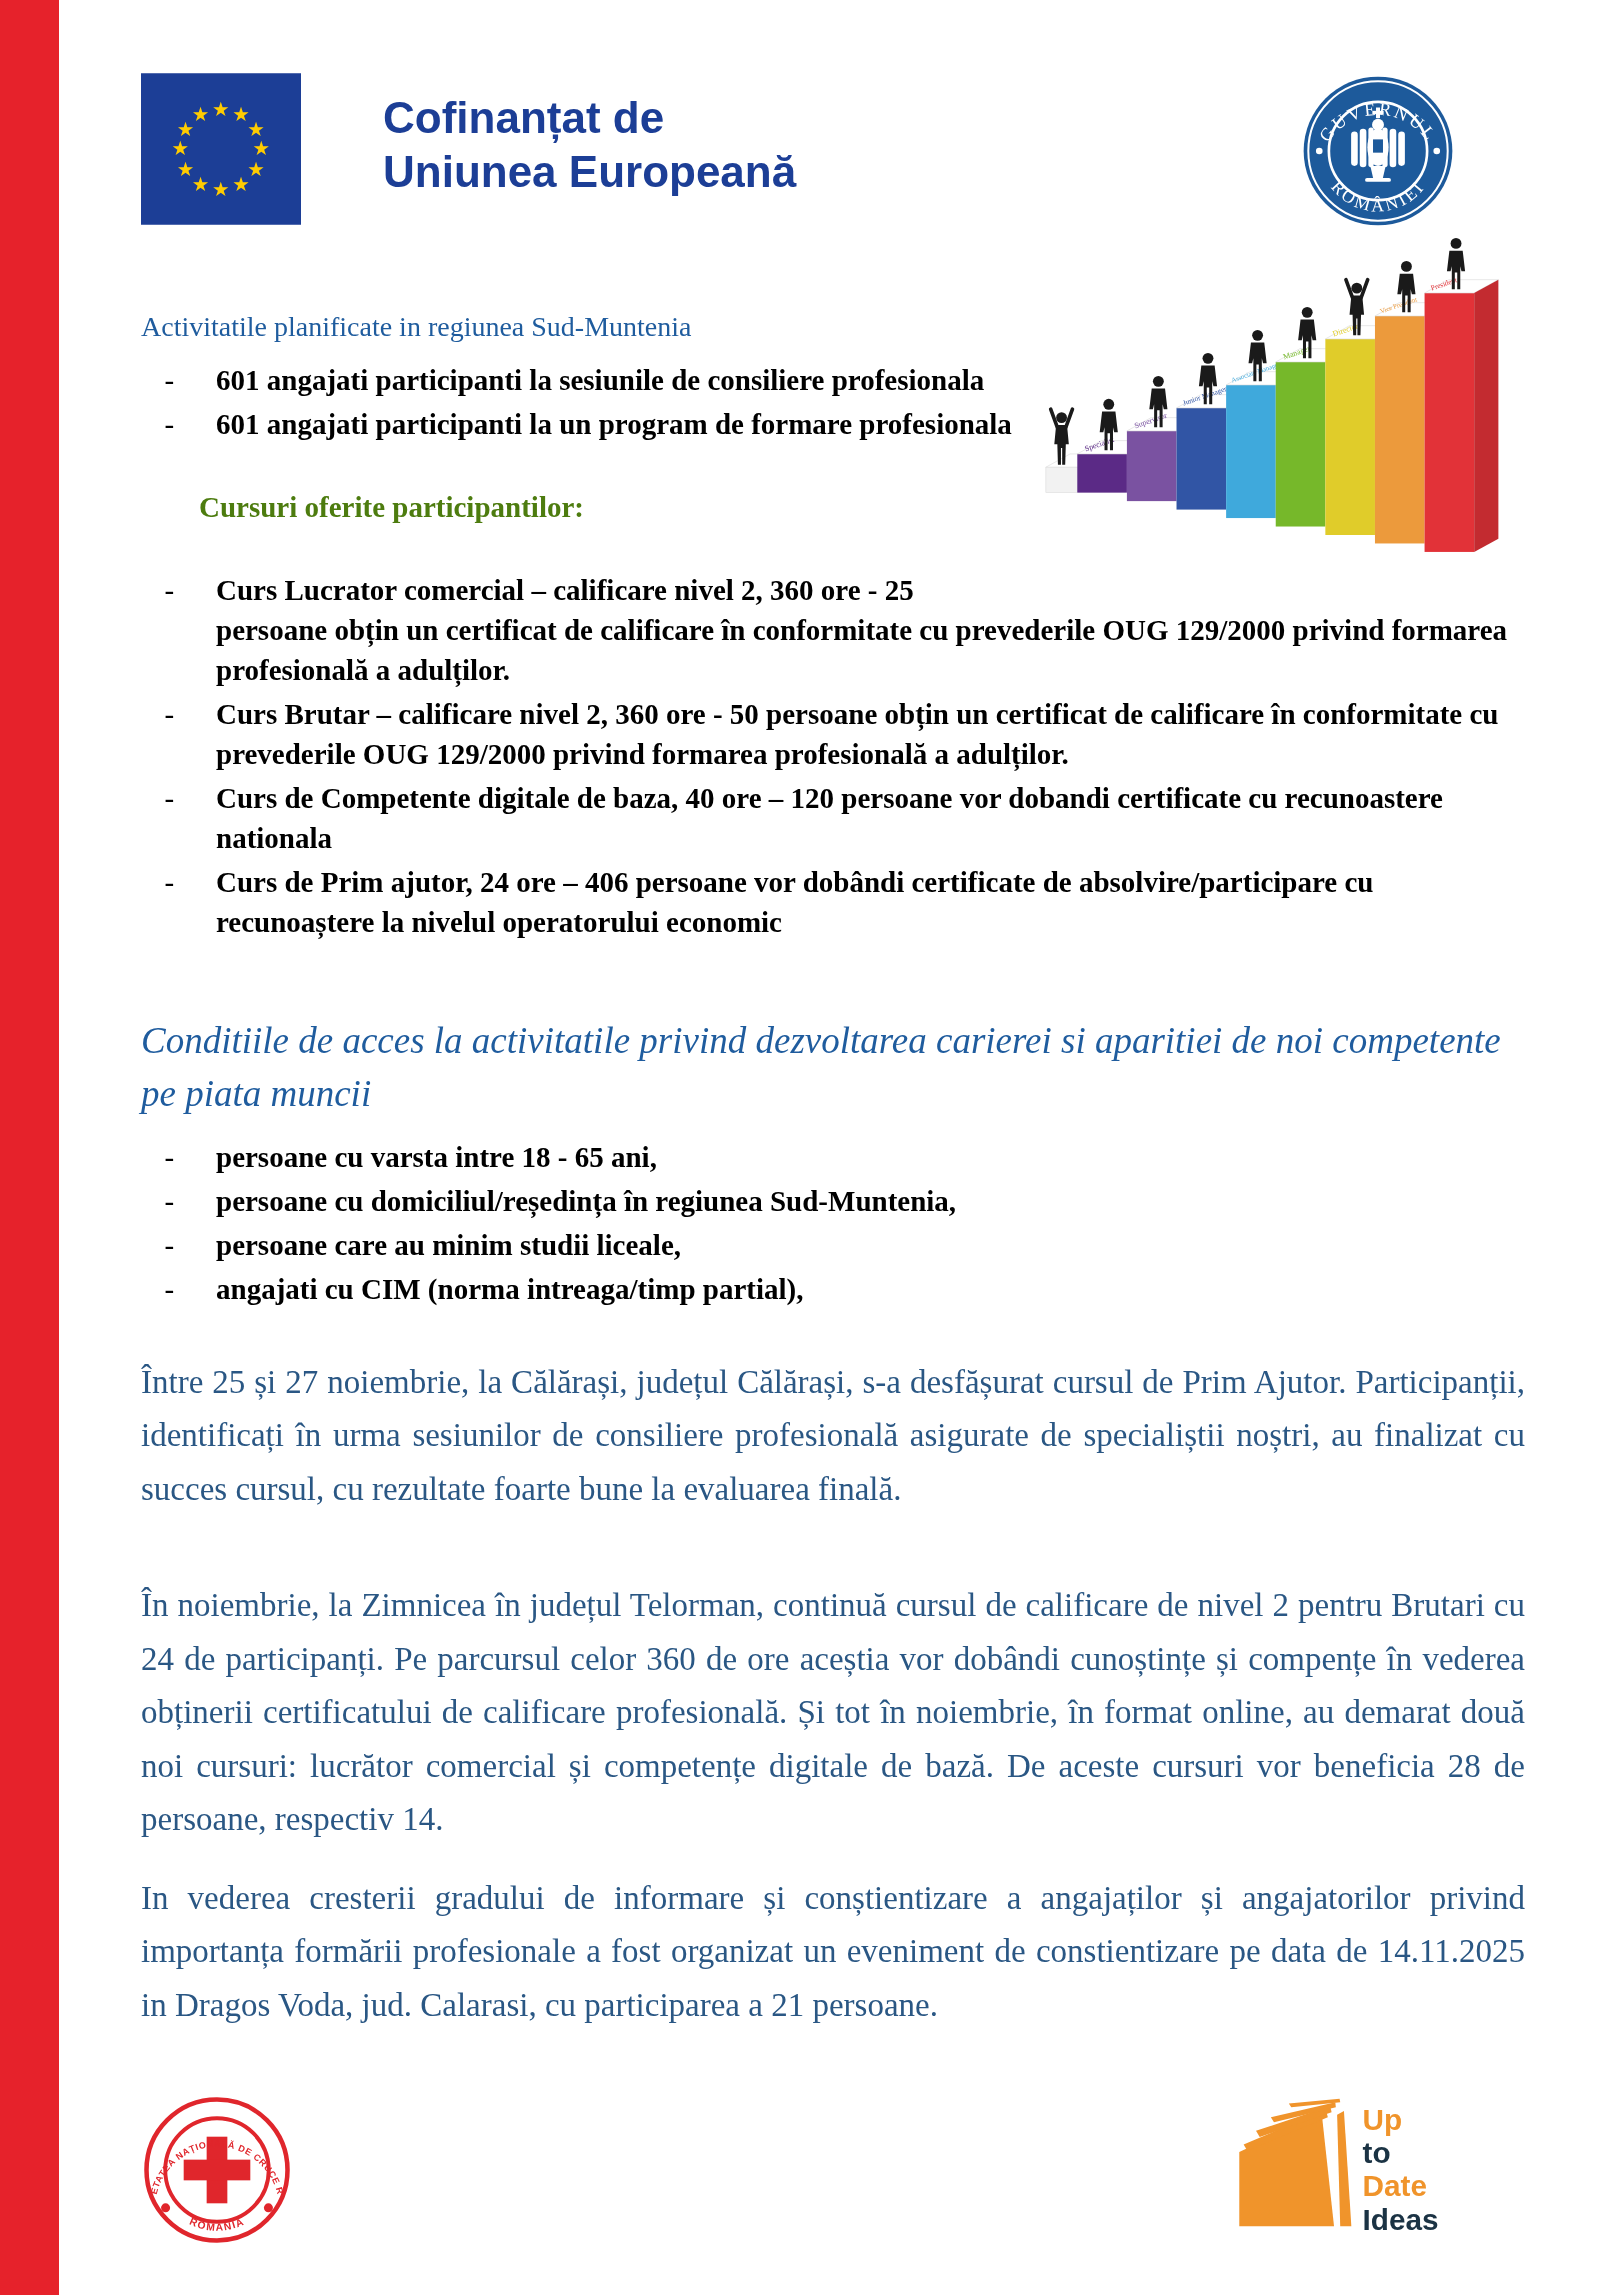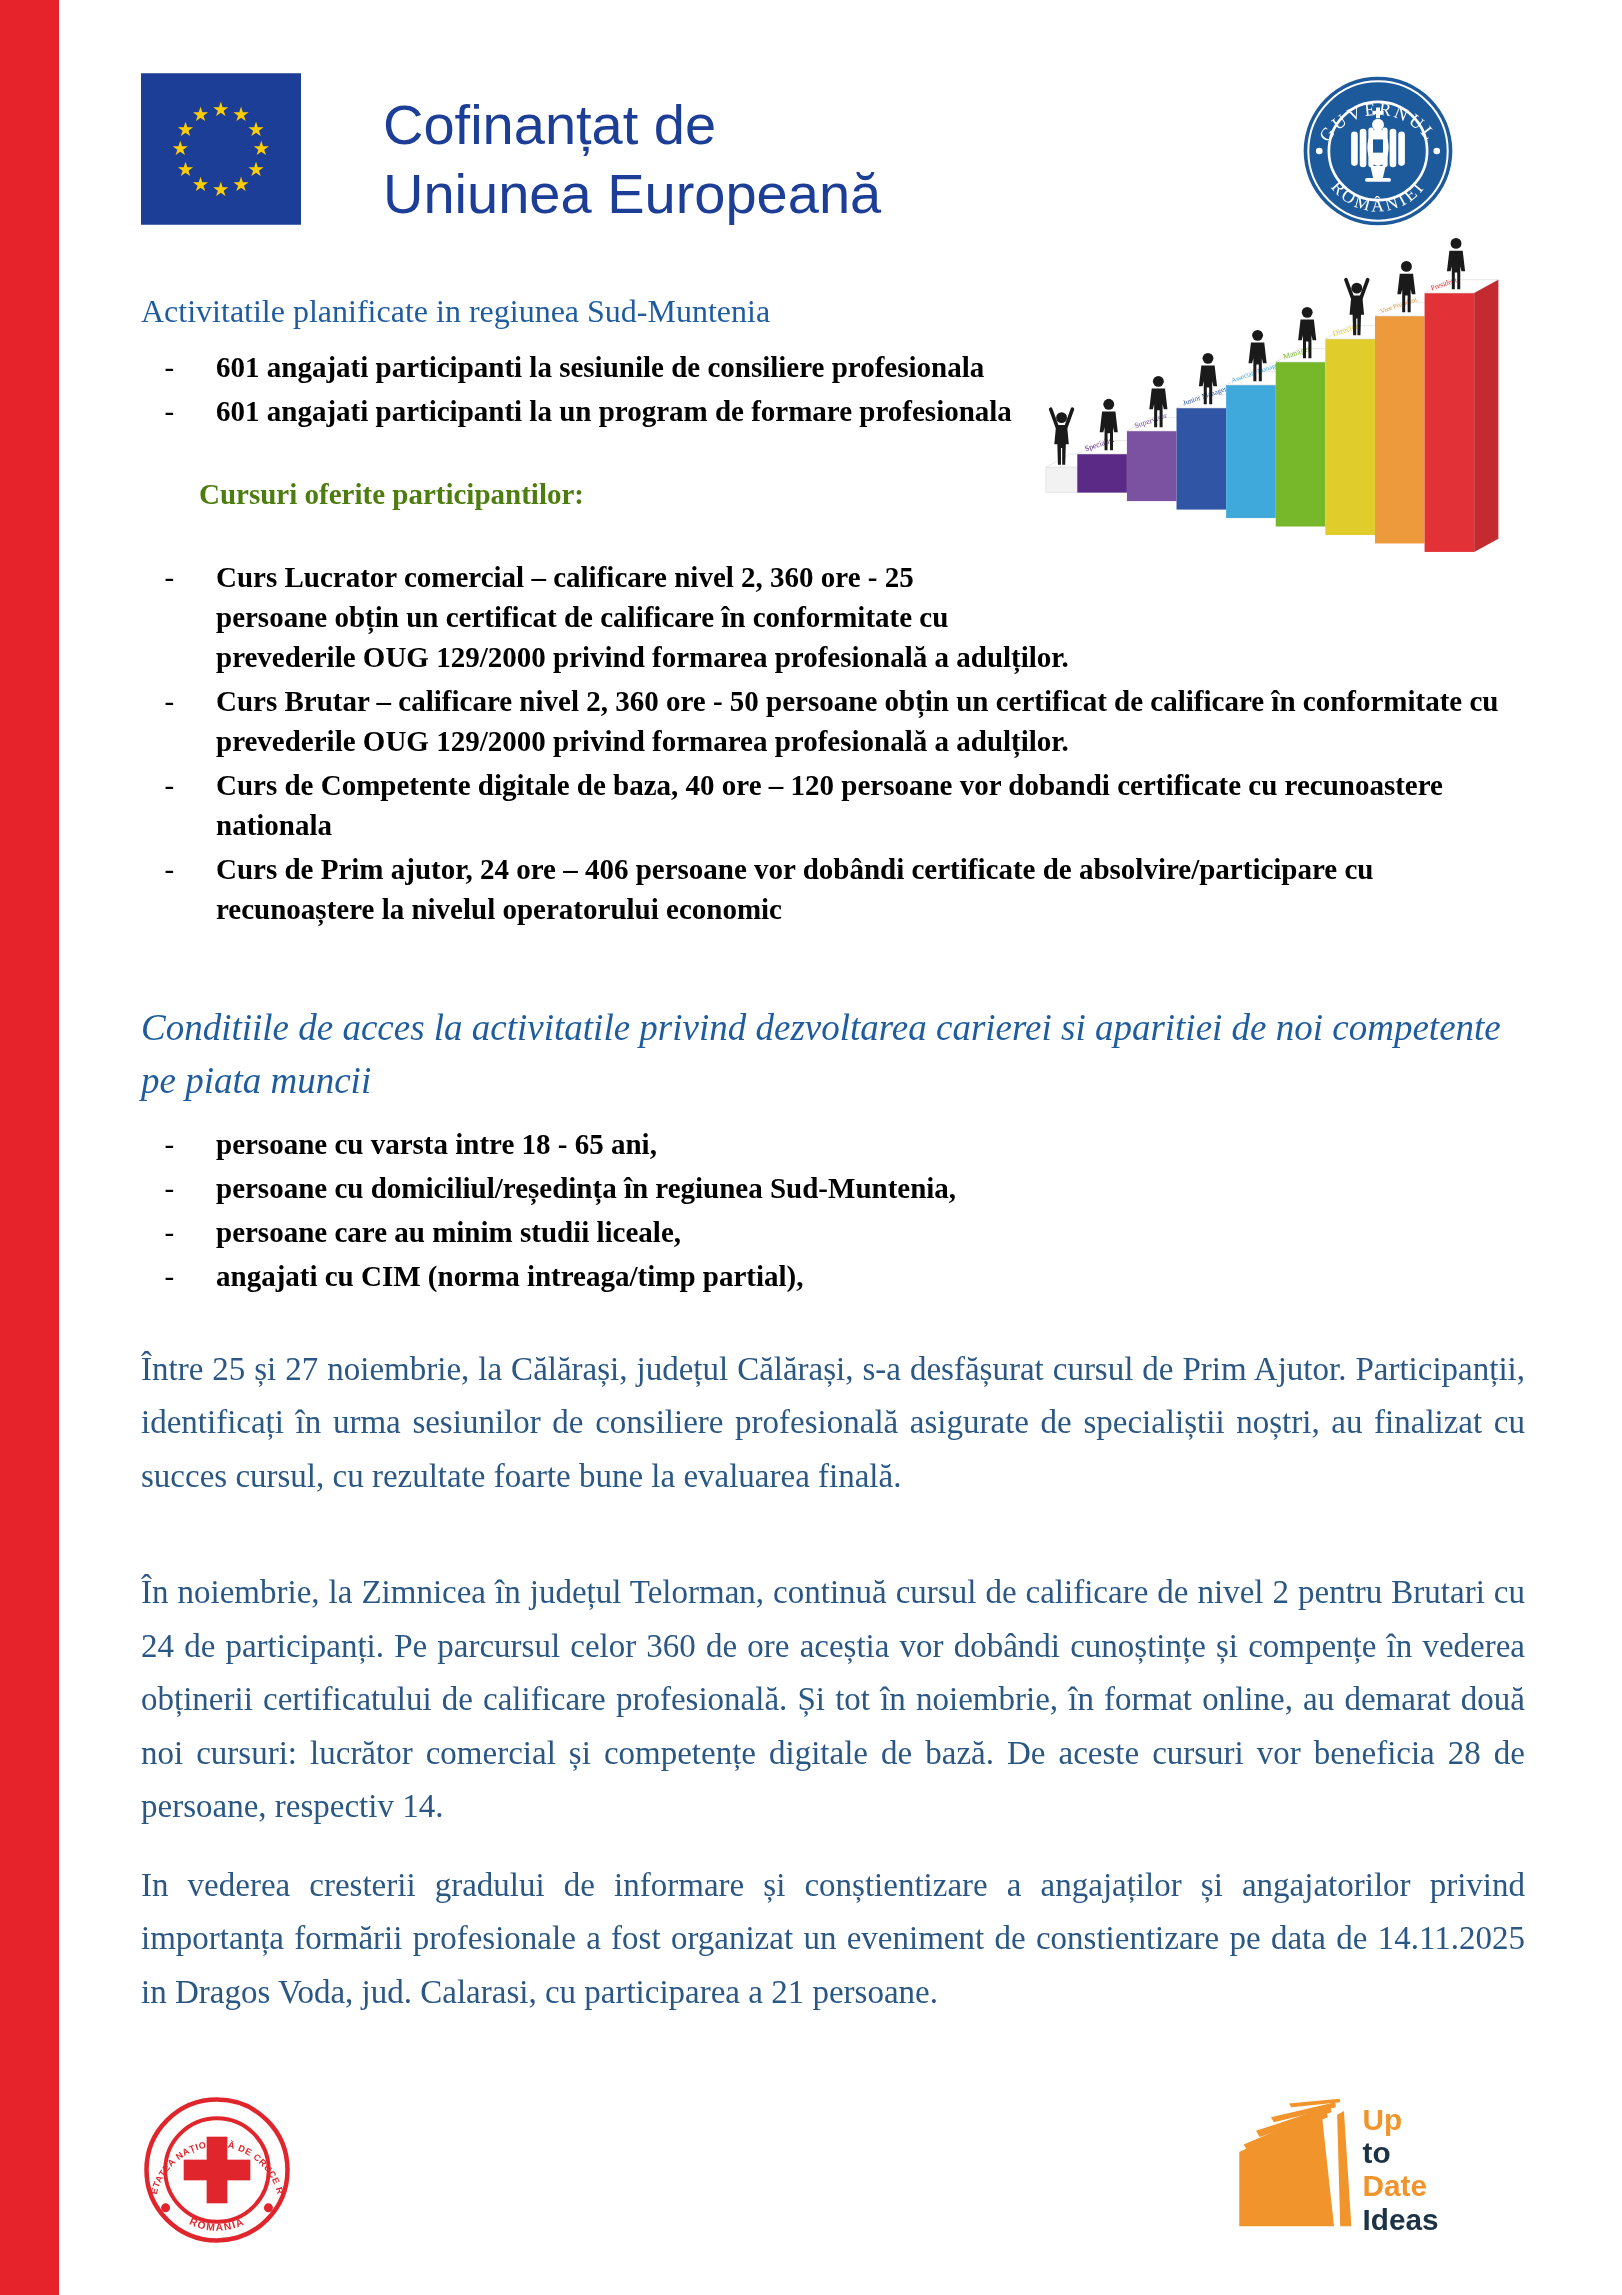--- a/index.html
+++ b/index.html
@@ -22,39 +22,39 @@
   
   .top-row{
     display:flex;
     justify-content:space-between;
     align-items:flex-start;
   }
   .eu-block{display:flex;align-items:flex-start;}
   .eu-text{
     margin:18.3px 0 0 82px;
     font-family:"Liberation Sans", sans-serif;
-    font-weight:400;
-    font-size:56px;
+    font-weight:700;
+    font-size:44px;
     line-height:1.22;
     color:#1C3E96;
   }
   .gov-logo{margin-right:69px;}
   
   .ladder-fig{
     float:right;
     width:484px;
     margin:-9.8px 0 19.6px 19.6px;
   }
   
   h1,h2{
     font-weight:400;
     color:#1F5C9E;
     margin:0;
   }
-  h1{font-size:32px;margin-top:62px;margin-bottom:11.8px;}
+  h1{font-size:28px;margin-top:80px;margin-bottom:11.8px;}
   h2{font-size:37px;line-height:1.44;margin-top:72px;margin-bottom:10.5px;clear:none;font-style:italic;}
   ul.dash-list{
     list-style:none;
     margin:17px;padding:0;
     font-weight:700;
     font-size:29px;
     line-height:1.38;
     color:#000;
   }
   ul.dash-list li{

